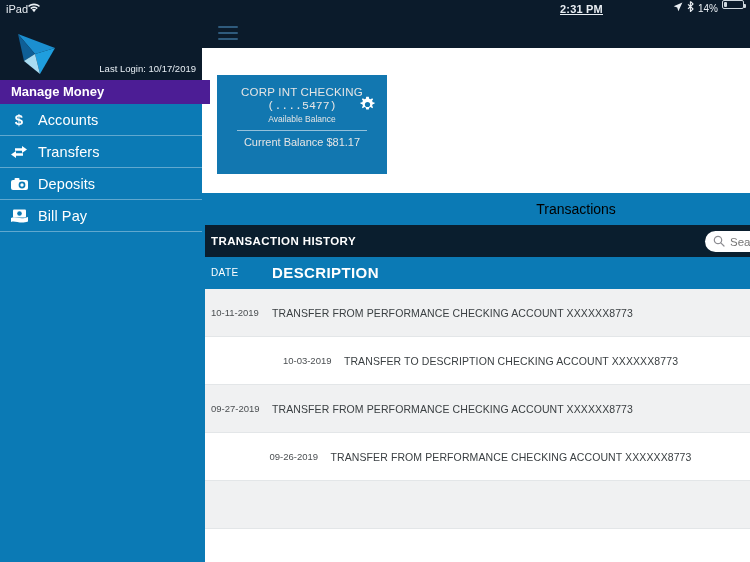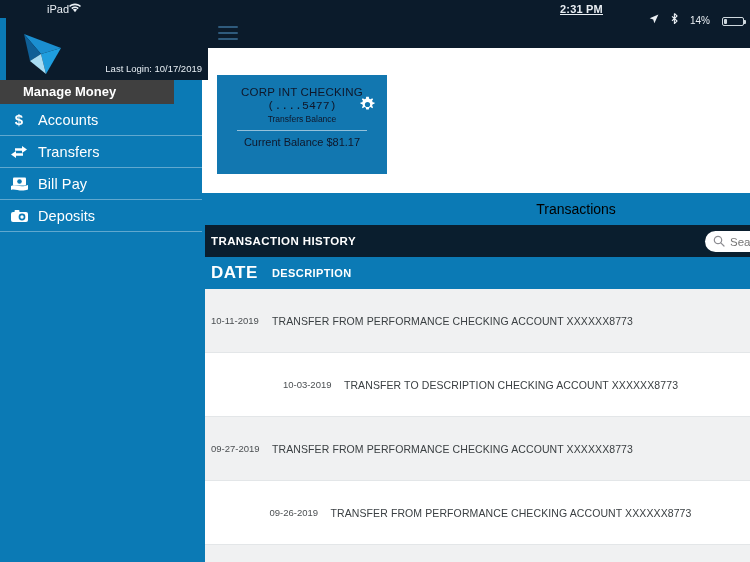--- a/index.html
+++ b/index.html
@@ -11,53 +11,53 @@
   }
   #app { position: relative; width: 750px; height: 562px; overflow: hidden; }
 
   
   .statusbar {
     position: absolute; top: 0; left: 0; width: 750px; height: 18px;
     background: #0b1b2b; color: #e9eef3;
     font-size: 11px; line-height: 18px;
     z-index: 40;
   }
-  .sb-left { position: absolute; left: 6px; top: 0; display: flex; align-items: center; gap: 0; height: 18px; margin-left: 41px; }
+  .sb-left { position: absolute; left: 6px; top: 0; display: flex; align-items: center; gap: 0; height: 18px; }
   .sb-center { position: absolute; left: 0; width: 603px; text-align: right; font-weight: bold; letter-spacing: .2px; text-decoration: underline; }
-  .sb-right { position: absolute; right: 6px; top: 0; display: flex; align-items: center; gap: 12px; height: 18px; font-size: 10px; margin-top: 12px;}
+  .sb-right { position: absolute; right: 6px; top: 0; display: flex; align-items: flex-start; gap: 4px; height: 18px; font-size: 10px;}
   .wifi-glyph { font-size: 11px; display: inline-block; }
   .batt-shell {
     width: 22px; height: 9px; border: 1px solid #cfd8de; border-radius: 2px;
     position: relative; display: inline-block;
   }
   .batt-shell:after {
     content:""; position:absolute; right:-3px; top:2.5px; width:2px; height:4px;
     background:#cfd8de; border-radius:0 1px 1px 0;
   }
   .batt-fill { position:absolute; left:1px; top:1px; bottom:1px; width:3px; background:#cfd8de; border-radius:1px; }
 
   
   .sidebar {
     position: absolute; top: 18px; left: 0; width: 202px; height: 544px;
     background: #0b7ab5;
     z-index: 20;
   }
   .sidebar-head {
-    position: absolute; top: 0; left: 6px; width: 202px; height: 62px;
+    position: absolute; top: 0; left: 0; width: 202px; height: 62px;
     background: #0b1b2b;
   }
   .logo { position: absolute; left: 10px; top: 6px; width: 62px; height: 58px; }
   .lastlogin {
     position: absolute; right: 6px; top: 45px;
     color: #e7eef4; font-size: 9.5px; white-space: nowrap;
   }
   .manage-money {
-    position: absolute; top: 62px; left: 0; width: 174px; height: 24px;
-    background: #404040; color: #ffffff;
-    font-size: 13px; font-weight: bold; line-height: 24px; padding-left: 23px;
+    position: absolute; top: 62px; left: 0; width: 210px; height: 24px;
+    background: #4c1d95; color: #ffffff;
+    font-size: 13px; font-weight: bold; line-height: 24px; padding-left: 11px;
   }
   .navlist { position: absolute; top: 86px; left: 0; width: 202px; }
   .navitem {
     position: relative; height: 32px; display: flex; align-items: center;
     border-bottom: 1px solid rgba(255,255,255,.35);
     color: #ffffff; font-size: 14.5px; cursor: pointer;
   }
   .navitem .nicon {
     width: 38px; min-width: 38px; text-align: center;
     display: flex; align-items: center; justify-content: center;
@@ -80,21 +80,21 @@
     cursor: pointer;
   }
   .hamburger span { display: block; height: 2.4px; width: 100%; background: #2f5b7d; border-radius: 1px; }
 
   .card-zone {
     position: absolute; top: 30px; left: 0; width: 548px; height: 145px;
     background: #ffffff;
   }
   .acct-card {
     position: absolute; left: 15px; top: 27px; width: 170px; height: 99px;
-    background: #1277b0; color: #0f172a;
+    background: #1277b0; color: #e5e5e5;
   }
   .acct-top { position: relative; padding-top: 10px; text-align: center; }
   .acct-name { font-size: 11.5px; letter-spacing: .2px; line-height: 14px; }
   .acct-num { font-size: 11.5px; line-height: 14px; font-family: Liberation Mono, monospace; }
   .acct-amt { font-size: 8.5px; line-height: 12px; margin-top: 1px; }
   .acct-avail { font-size: 8.5px; line-height: 12px; }
   .acct-rule { width: 130px; height: 1px; background: rgba(255,255,255,.55); margin: 5px auto 0; }
   .acct-current { text-align: center; font-size: 11px; line-height: 22px; }
   .gear-btn {
     position: absolute; right: 11px; top: 21px; width: 17px; height: 17px; cursor: pointer;
@@ -129,33 +129,33 @@
     font-family: "Liberation Sans", sans-serif; font-size: 11.5px;
     color: #8e8e93; width: 60px;
   }
 
   .col-head {
     position: absolute; top: 239px; left: 0; width: 548px; height: 32px;
     background: #0b7ab5; color: #ffffff;
   }
   .col-date {
     position: absolute; left: 9px; top: 0; line-height: 32px;
-    font-size: 17px; font-weight: bold; letter-spacing: .4px;
+    font-size: 10px; font-weight: normal; letter-spacing: .4px;
   }
   .col-desc {
     position: absolute; left: 70px; top: 0; line-height: 32px;
-    font-size: 11px; font-weight: bold; letter-spacing: .4px;
+    font-size: 15px; font-weight: bold; letter-spacing: .4px;
   }
 
   .tx-list {
     position: absolute; top: 271px; left: 0; width: 548px; height: 273px;
     background: #ffffff; overflow: hidden;
   }
   .tx-row {
-    position: relative; height: 64px; width: 548px;
+    position: relative; height: 48px; width: 548px;
     display: flex; align-items: center;
     border-bottom: 1px solid #e3e6e8;
     cursor: pointer;
   }
   .tx-row.odd { background: #f0f1f2; }
   .tx-row.even { background: #ffffff; justify-content: center; }
   .tx-date {
     width: 70px; min-width: 70px; padding-left: 9px;
     font-size: 9.5px; color: #4b4f52;
   }
@@ -238,60 +238,60 @@
           <svg width="18" height="14" viewBox="0 0 18 14">
             <path d="M12 1 L17 4.5 L12 8 L12 5.7 L5 5.7 L5 3.3 L12 3.3 Z" fill="#ffffff"></path>
             <path d="M6 6 L1 9.5 L6 13 L6 10.7 L13 10.7 L13 8.3 L6 8.3 Z" fill="#ffffff"></path>
           </svg>
         </span>
         <span class="nlabel">Transfers</span>
       </div>
 
       <div class="navitem">
         <span class="nicon">
-          <svg width="19" height="15" viewBox="0 0 19 15">
-            <path d="M1 10 C5 7.5 10 12.5 18 9 L18 13.5 C10 16.5 5 12 1 14 Z" fill="#ffffff"></path>
-            <rect x="3" y="1.5" width="13" height="8" rx="1" fill="#ffffff"></rect>
-            <circle cx="9.5" cy="5.5" r="2.3" fill="#0b7ab5"></circle>
-          </svg>
-        </span>
-        <span class="nlabel">Bill Pay</span>
-      </div>
-
-      <div class="navitem">
-        <span class="nicon">
           <svg width="19" height="14" viewBox="0 0 19 14">
             <rect x="1" y="3" width="17" height="10" rx="2" fill="#ffffff"></rect>
             <rect x="4.5" y="1" width="5" height="2.5" rx="1" fill="#ffffff"></rect>
             <circle cx="12" cy="8" r="3.4" fill="#0b7ab5"></circle>
             <circle cx="12" cy="8" r="1.7" fill="#ffffff"></circle>
           </svg>
         </span>
         <span class="nlabel">Deposits</span>
       </div>
 
+      <div class="navitem">
+        <span class="nicon">
+          <svg width="19" height="15" viewBox="0 0 19 15">
+            <path d="M1 10 C5 7.5 10 12.5 18 9 L18 13.5 C10 16.5 5 12 1 14 Z" fill="#ffffff"></path>
+            <rect x="3" y="1.5" width="13" height="8" rx="1" fill="#ffffff"></rect>
+            <circle cx="9.5" cy="5.5" r="2.3" fill="#0b7ab5"></circle>
+          </svg>
+        </span>
+        <span class="nlabel">Bill Pay</span>
+      </div>
+
     </div>
   </div>
 
   <div class="main">
 
     <div class="main-topbar">
       <div class="hamburger">
         <span></span>
           <span></span>
           <span></span>
       </div>
     </div>
 
     <div class="card-zone">
       <div class="acct-card">
         <div class="acct-top">
           <div class="acct-name">CORP INT CHECKING</div>
           <div class="acct-num">(....5477)</div>
-          <div class="acct-avail">Transfers Balance</div>
+          <div class="acct-avail">Available Balance</div>
         </div>
         <div class="acct-rule"></div>
         <div class="acct-current">Current Balance $81.17</div>
         <div class="gear-btn">
           <svg width="17" height="17" viewBox="0 0 17 17">
             <path d="M8.5 0.8 l1.3 0 .35 1.85 a5.9 5.9 0 0 1 1.5 .62 l1.55-1.06 .92 .92 -1.06 1.55 c .27 .46 .48 .96 .62 1.5 l1.85 .35 0 1.3 -1.85 .35 a5.9 5.9 0 0 1 -.62 1.5 l1.06 1.55 -.92 .92 -1.55-1.06 c -.46 .27 -.96 .48 -1.5 .62 l-.35 1.85 -1.3 0 -1.3 0 -.35-1.85 a5.9 5.9 0 0 1 -1.5 -.62 l-1.55 1.06 -.92-.92 1.06-1.55 a5.9 5.9 0 0 1 -.62 -1.5 l-1.85-.35 0-1.3 1.85-.35 c .14-.54 .35-1.04 .62-1.5 l-1.06-1.55 .92-.92 1.55 1.06 c .46-.27 .96-.48 1.5-.62 l .35-1.85 z" fill="#ffffff"></path>
             <circle cx="8.5" cy="8.5" r="2.6" fill="#1277b0"></circle>
           </svg>
         </div>
       </div>

